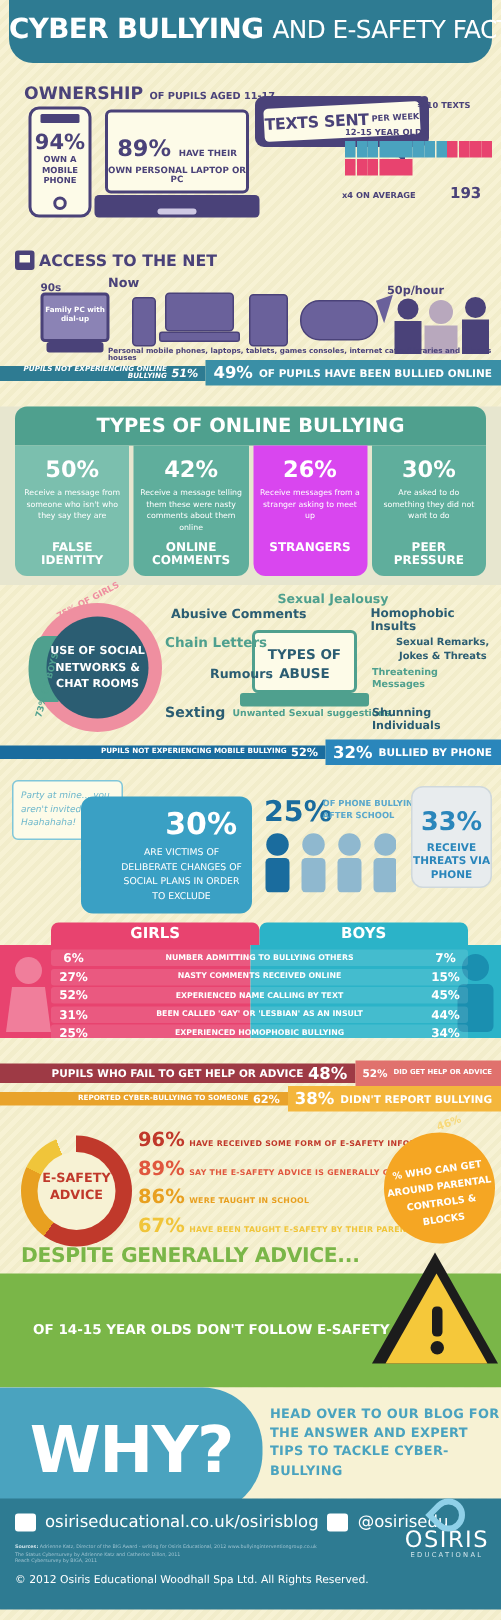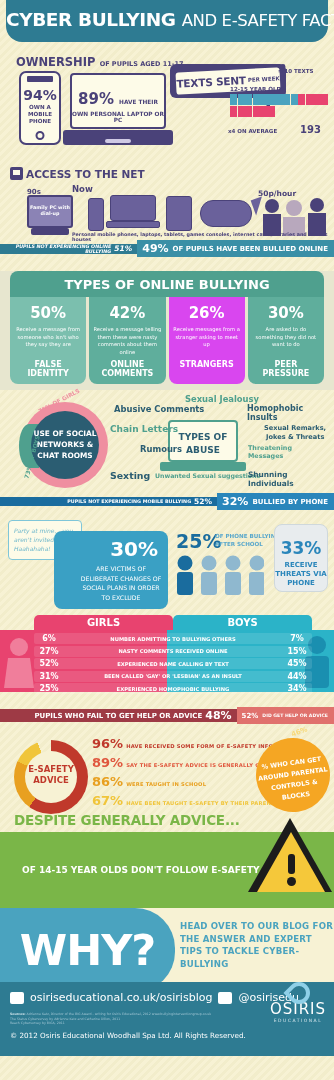--- a/index.html
+++ b/index.html
@@ -486,20 +486,30 @@
     <div class="left">
       <span>PUPILS WHO FAIL TO GET HELP OR ADVICE</span>
       <b>48%</b>
     </div>
     <div class="right">
       <b>52%</b>
       <span>DID GET HELP OR ADVICE</span>
     </div>
   </div>
 
+  <div class="banner bn-rep">
+    <div class="left">
+      <span>REPORTED CYBER-BULLYING TO SOMEONE</span>
+      <b>62%</b>
+    </div>
+    <div class="right">
+      <b>38%</b>
+      <span>DIDN'T REPORT BULLYING</span>
+    </div>
+  </div>
 
   <div class="sec-esaf">
     <div class="ring"></div>
     <div class="ring-lbl">E-SAFETY<br>ADVICE</div>
     <div class="elist">
       <div class="eitem">
         <b style="color:#c0392b">96%</b>
         <span style="color:#c0392b">HAVE RECEIVED SOME FORM OF E-SAFETY INFORMATION</span>
       </div>
       <div class="eitem">

